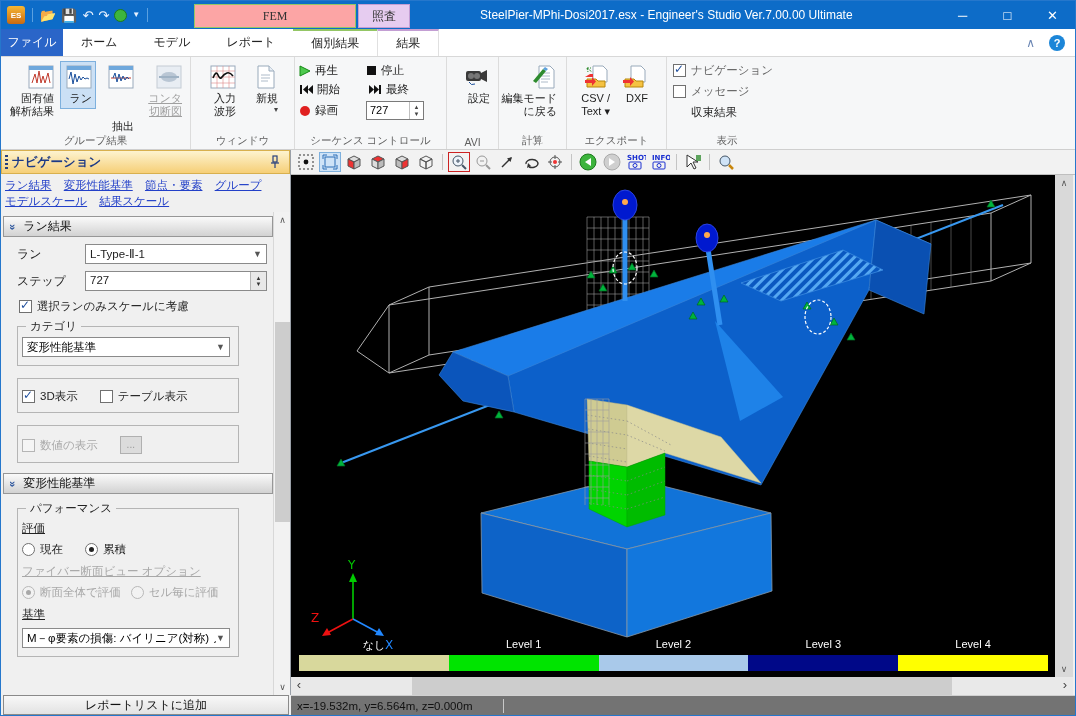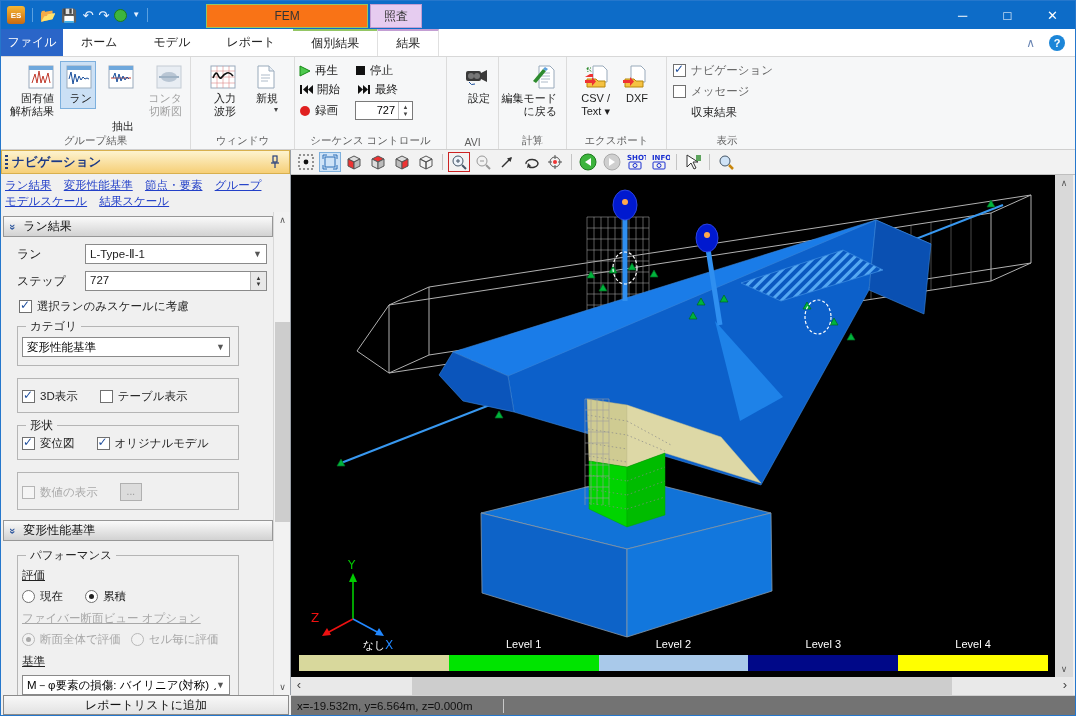--- a/index.html
+++ b/index.html
@@ -9,21 +9,21 @@
   
   #titlebar{position:absolute;left:0;top:0;width:100%;height:28px;background:#0d6cc8;display:flex;align-items:center;color:#fff;}
   .qat{display:flex;align-items:center;gap:5px;padding-left:6px;}
   .qat .sep{width:1px;height:14px;background:#5aa0e0;margin:0 2px;}
   .eslogo{width:18px;height:18px;background:linear-gradient(#f7b733,#c96a12);border-radius:3px;color:#fff;font-size:8px;font-weight:bold;display:flex;align-items:center;justify-content:center;}
   .qico{font-size:13px;line-height:1;color:#eaf2ff;}
   .qico.folder{color:#ffd564;}
   .qico.save{color:#cdb6f0;}
   .qgear{width:13px;height:13px;border-radius:50%;background:#3db53d;border:1px solid #1d7a1d;}
   .ctxtab{height:24px;margin-top:2px;display:flex;align-items:center;justify-content:center;font-size:12px;color:#333;}
-  .ctx-fem{width:162px;margin-left:56px;background:#f97316;border:1px solid #94c665;}
+  .ctx-fem{width:162px;margin-left:44px;background:#fca5a5;border:1px solid #94c665;font-family:Liberation Serif, serif;}
   .ctx-sho{width:52px;margin-left:2px;background:#e6ccf0;border:1px solid #c39ed3;}
   #apptitle{font-size:12px;margin-left:70px;white-space:nowrap;}
   .winbtns{margin-left:auto;display:flex;height:100%;}
   .winbtn{width:45px;height:100%;display:flex;align-items:center;justify-content:center;font-size:13px;color:#fff;}
 
   
   #tabrow{position:absolute;left:0;top:28px;width:100%;height:28px;background:#fff;border-bottom:1px solid #d8d8d8;display:flex;font-size:12px;}
   .ftab{width:62px;background:#2a65c8;color:#fff;display:flex;align-items:center;justify-content:center;}
   .mtab{padding:0 18px;display:flex;align-items:center;color:#222;}
   .mtab.grp-green{border-top:2px solid #94c665;}
@@ -33,23 +33,23 @@
   .helpq{width:16px;height:16px;border-radius:50%;background:#1c86d8;color:#fff;font-size:11px;font-weight:bold;display:flex;align-items:center;justify-content:center;}
 
   
   #ribbon{position:absolute;left:0;top:56px;width:100%;height:93px;background:#f6f7f8;border-bottom:1px solid #cfcfcf;display:flex;}
   .rgroup{position:relative;height:100%;border-right:1px solid #dcdcdc;padding:3px 4px 16px 4px;display:flex;align-items:flex-start;}
   .rglabel{position:absolute;left:0;bottom:1px;width:100%;text-align:center;font-size:10.5px;color:#5e5e5e;}
   .lbtn{display:flex;flex-direction:column;align-items:flex-end;margin:1px;padding:3px 3px;border:1px solid transparent;min-width:42px;}
   .lbtn .mini{width:26px;height:24px;margin-bottom:3px;}
   .lbtn .bl{font-size:11px;line-height:1.15;color:#1e1e1e;text-align:center;white-space:nowrap;}
   .lbtn.sel{background:#cbe0f5;border:1px solid #7eb0dd;}
-  .lbtn.dis .bl{color:#a0a0a0;}
+  .lbtn.dis .bl{color:#a0a0a0;text-decoration:underline;}
   .seqcol{display:flex;flex-direction:column;gap:4px;padding-top:3px;}
-  .seqrow{display:flex;gap:17px;align-items:center;text-align:right;}
+  .seqrow{display:flex;gap:28px;align-items:center;}
   .sbtn{display:flex;align-items:center;gap:4px;font-size:11.5px;color:#222;}
   .spin{display:flex;border:1px solid #7a7a7a;background:#fff;width:58px;height:19px;}
   .spin .val{flex:1;font-size:11px;padding:2px 3px;}
   .spin .arr{width:14px;border-left:1px solid #c0c0c0;display:flex;flex-direction:column;align-items:center;justify-content:center;font-size:6px;color:#444;line-height:1.1;}
   .chkrow{display:flex;align-items:center;gap:5px;font-size:11.5px;color:#666;margin:3px 2px;}
   .cb{width:13px;height:13px;border:1px solid #707070;background:#fff;position:relative;flex:none;display:inline-block;}
   .cb.on::after{content:"✓";position:absolute;left:0px;top:-3px;font-size:12px;font-weight:bold;color:#1f4e9c;}
   .cb.dis{border-color:#b5b5b5;background:#f5f5f5;}
 
   
@@ -125,20 +125,21 @@
       <span class="qico folder">📂</span>
       <span class="qico save">💾</span>
       <span class="qico">↶</span>
       <span class="qico">↷</span>
       <span class="qgear"></span>
       <span class="qico" style="font-size:8px;">▼</span>
       <div class="sep"></div>
     </div>
     <div class="ctxtab ctx-fem">FEM</div>
     <div class="ctxtab ctx-sho">照査</div>
+    <div id="apptitle">SteelPier-MPhi-Dosi2017.esx - Engineer's Studio Ver.7.00.00 Ultimate</div>
     <div class="winbtns">
       <div class="winbtn">─</div>
       <div class="winbtn">□</div>
       <div class="winbtn">✕</div>
     </div>
   </div>
 
   <div id="tabrow">
     <div class="ftab">ファイル</div>
     <div class="mtab">ホーム</div>
@@ -394,33 +395,20 @@
             <span class="cb on"></span>
             <span>3D表示</span>
           </span>
           <span class="pcheck2">
             <span class="cb"></span>
             <span>テーブル表示</span>
           </span>
         </div>
       </div>
 
-      <div class="gbox">
-        <div class="glabel">形状</div>
-        <div class="inrow">
-          <span class="pcheck2">
-            <span class="cb on"></span>
-            <span>変位図</span>
-          </span>
-          <span class="pcheck2">
-            <span class="cb on"></span>
-            <span>オリジナルモデル</span>
-          </span>
-        </div>
-      </div>
 
       <div class="gbox dis">
         <div class="inrow" style="align-items:center;">
           <span class="pcheck2" style="color:#a8a8a8;">
             <span class="cb dis"></span>
             <span>数値の表示</span>
           </span>
           <span class="dotbtn">...</span>
         </div>
       </div>

